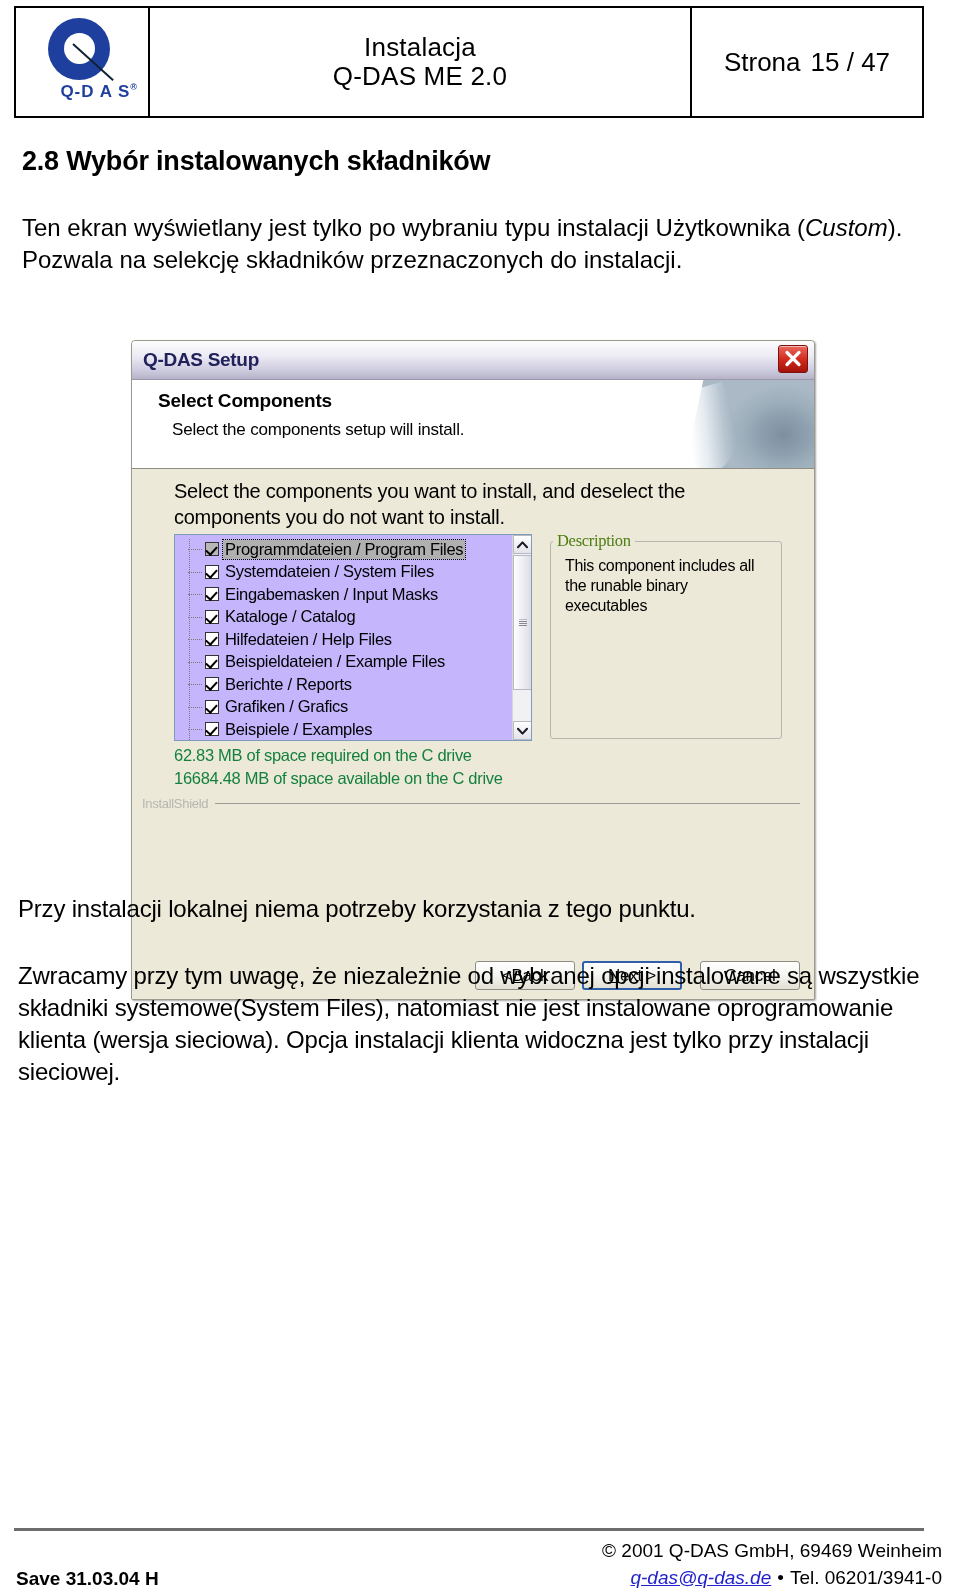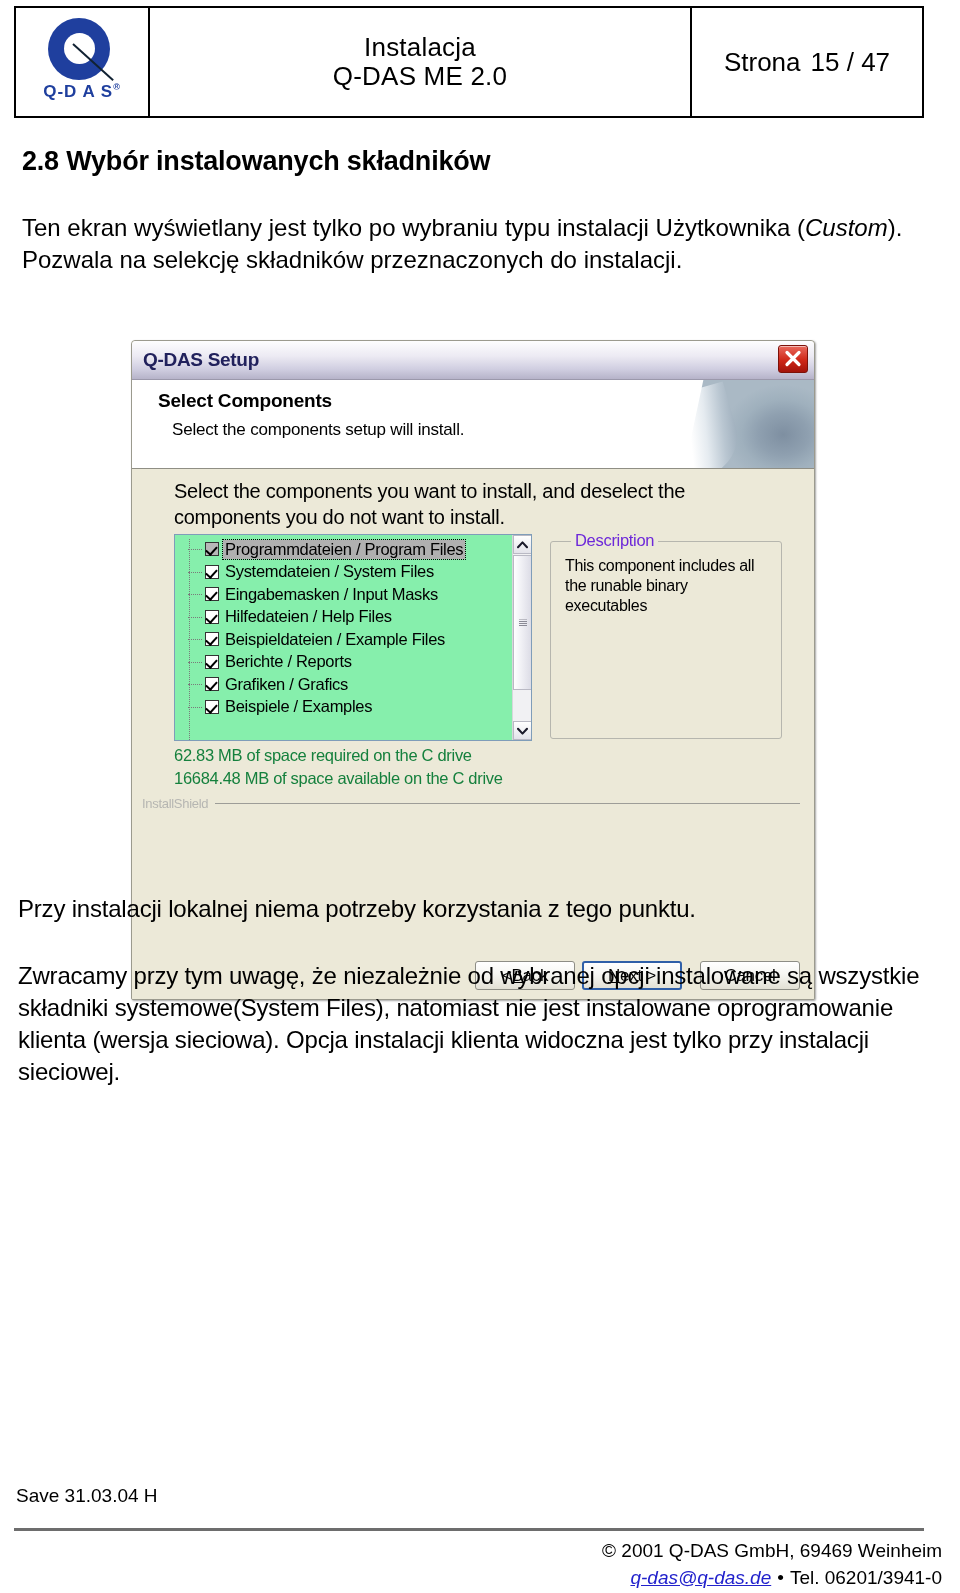--- a/index.html
+++ b/index.html
@@ -97,21 +97,21 @@
     height: 2px;
     background: #123;
     transform: rotate(42deg);
     transform-origin: left center;
   }
   .logo-word {
     position: absolute;
     left: 0;
     top: 66px;
     width: 112px;
-    text-align: center;
+    text-align: right;
     font-size: 17px;
     font-weight: bold;
     color: #1f3f9e;
     letter-spacing: 1px;
   }
   .logo-word sup { font-size: 9px; }
 
   
   .sec-heading {
     position: absolute;
@@ -247,21 +247,21 @@
     color: #000;
     letter-spacing: -.25px;
   }
 
   .tree-box {
     position: absolute;
     left: 42px;
     top: 65px;
     width: 358px;
     height: 207px;
-    background: #86efac;
+    background: #c4b5fd;
     border: 1px solid #7f9db9;
     box-sizing: border-box;
     overflow: hidden;
   }
   .tree-list {
     position: absolute;
     left: 0; top: 0;
     width: 338px;
     padding: 3px 0 0 0;
   }
@@ -373,27 +373,28 @@
     top: 72px;
     width: 232px;
     height: 198px;
     border: 1px solid #b6b6ae;
     border-radius: 3px;
     box-sizing: border-box;
     background: #ece9d8;
   }
   .desc-legend {
     position: absolute;
-    left: 20px;
+    left: 2px;
     top: -11px;
     background: #ece9d8;
     padding: 0 4px;
     font-size: 16.5px;
-    color: #6d28d9;
+    color: #4d7c0f;
     letter-spacing: -.3px;
+    font-family: Liberation Serif, serif;
   }
   .desc-text {
     position: absolute;
     left: 14px;
     top: 14px;
     width: 200px;
     font-size: 16px;
     line-height: 1.25;
     color: #000;
     letter-spacing: -.3px;
@@ -486,22 +487,23 @@
   .footer-rule {
     position: absolute;
     left: 14px;
     top: 1528px;
     width: 910px;
     border-top: 3px solid #6d6d6d;
   }
   .footer-left {
     position: absolute;
     left: 16px;
-    top: 1485px;
+    top: 1568px;
     font-size: 19px;
+    font-weight: bold;
   }
   .footer-right {
     position: absolute;
     right: 18px;
     top: 1538px;
     text-align: right;
     font-size: 19px;
     line-height: 1.4;
   }
   .footer-right .line2 { white-space: nowrap; }
@@ -579,20 +581,25 @@
           <span class="cbx checked"></span>
           <span class="tree-label">Systemdateien / System Files</span>
         </div>
 
         <div class="tree-row">
           <span class="tree-dash"></span>
           <span class="cbx checked"></span>
           <span class="tree-label">Eingabemasken / Input Masks</span>
         </div>
 
+        <div class="tree-row">
+          <span class="tree-dash"></span>
+          <span class="cbx checked"></span>
+          <span class="tree-label">Kataloge / Catalog</span>
+        </div>
 
         <div class="tree-row">
           <span class="tree-dash"></span>
           <span class="cbx checked"></span>
           <span class="tree-label">Hilfedateien / Help Files</span>
         </div>
 
         <div class="tree-row">
           <span class="tree-dash"></span>
           <span class="cbx checked"></span>

